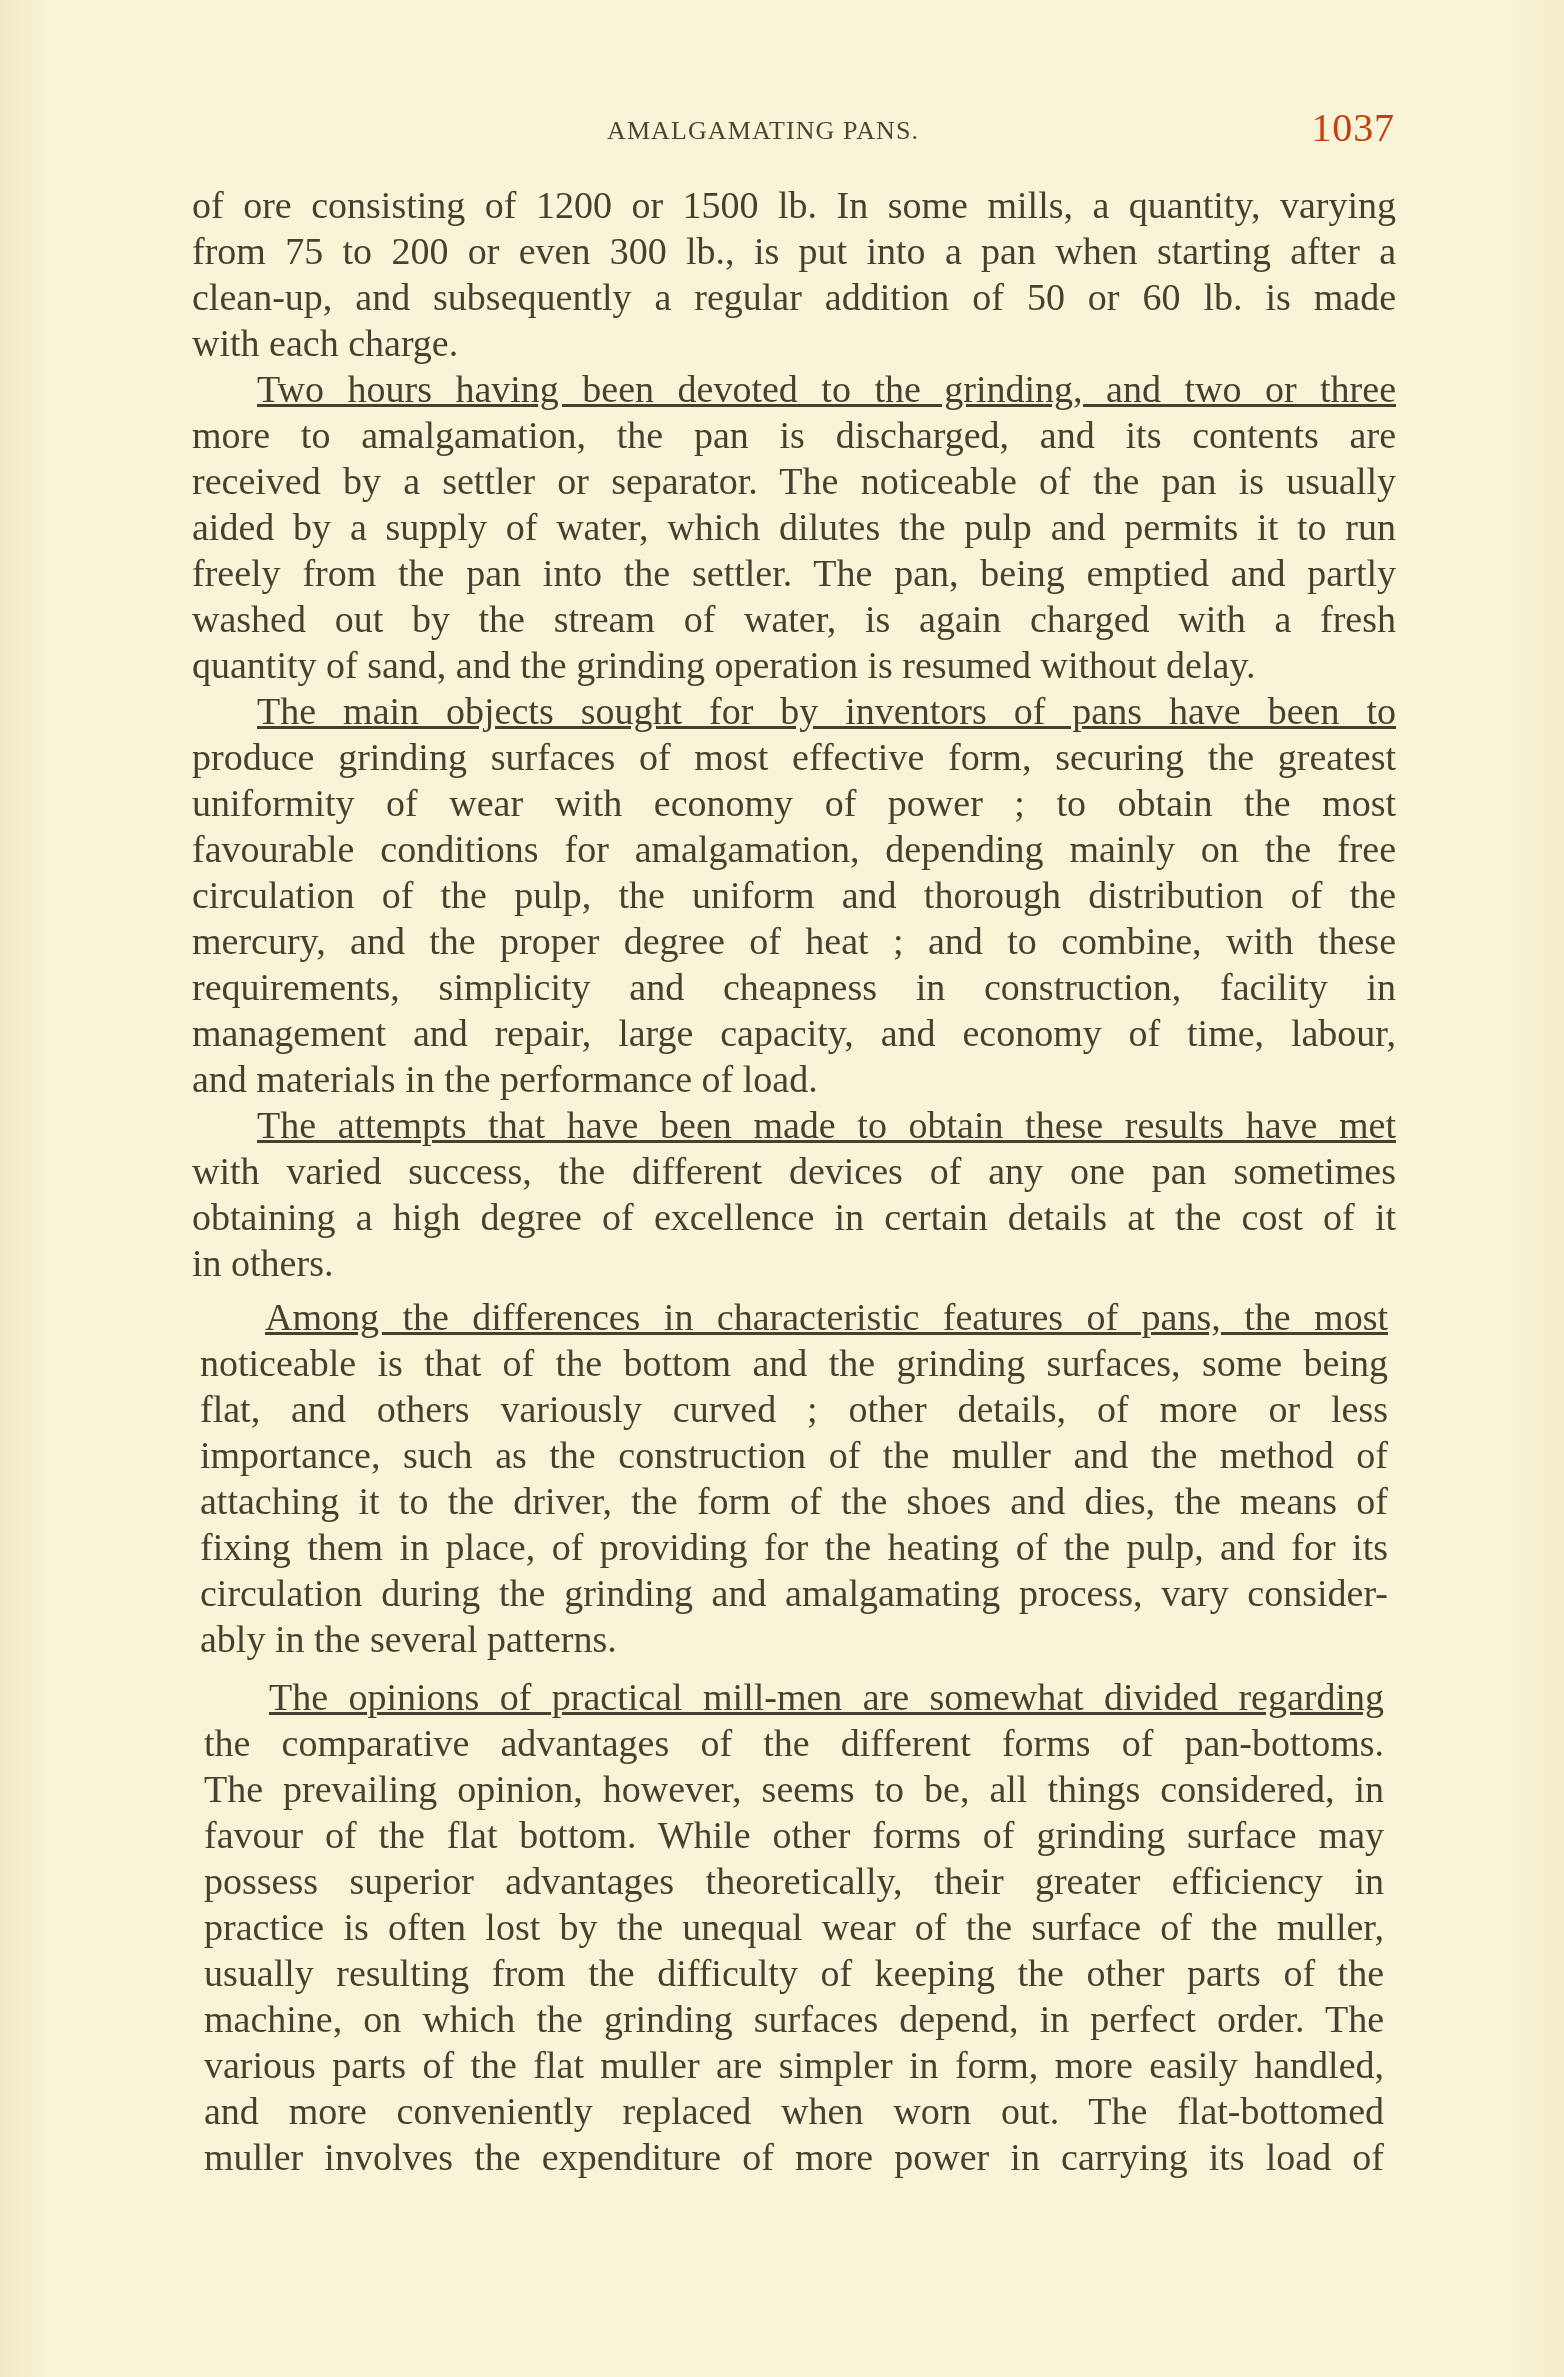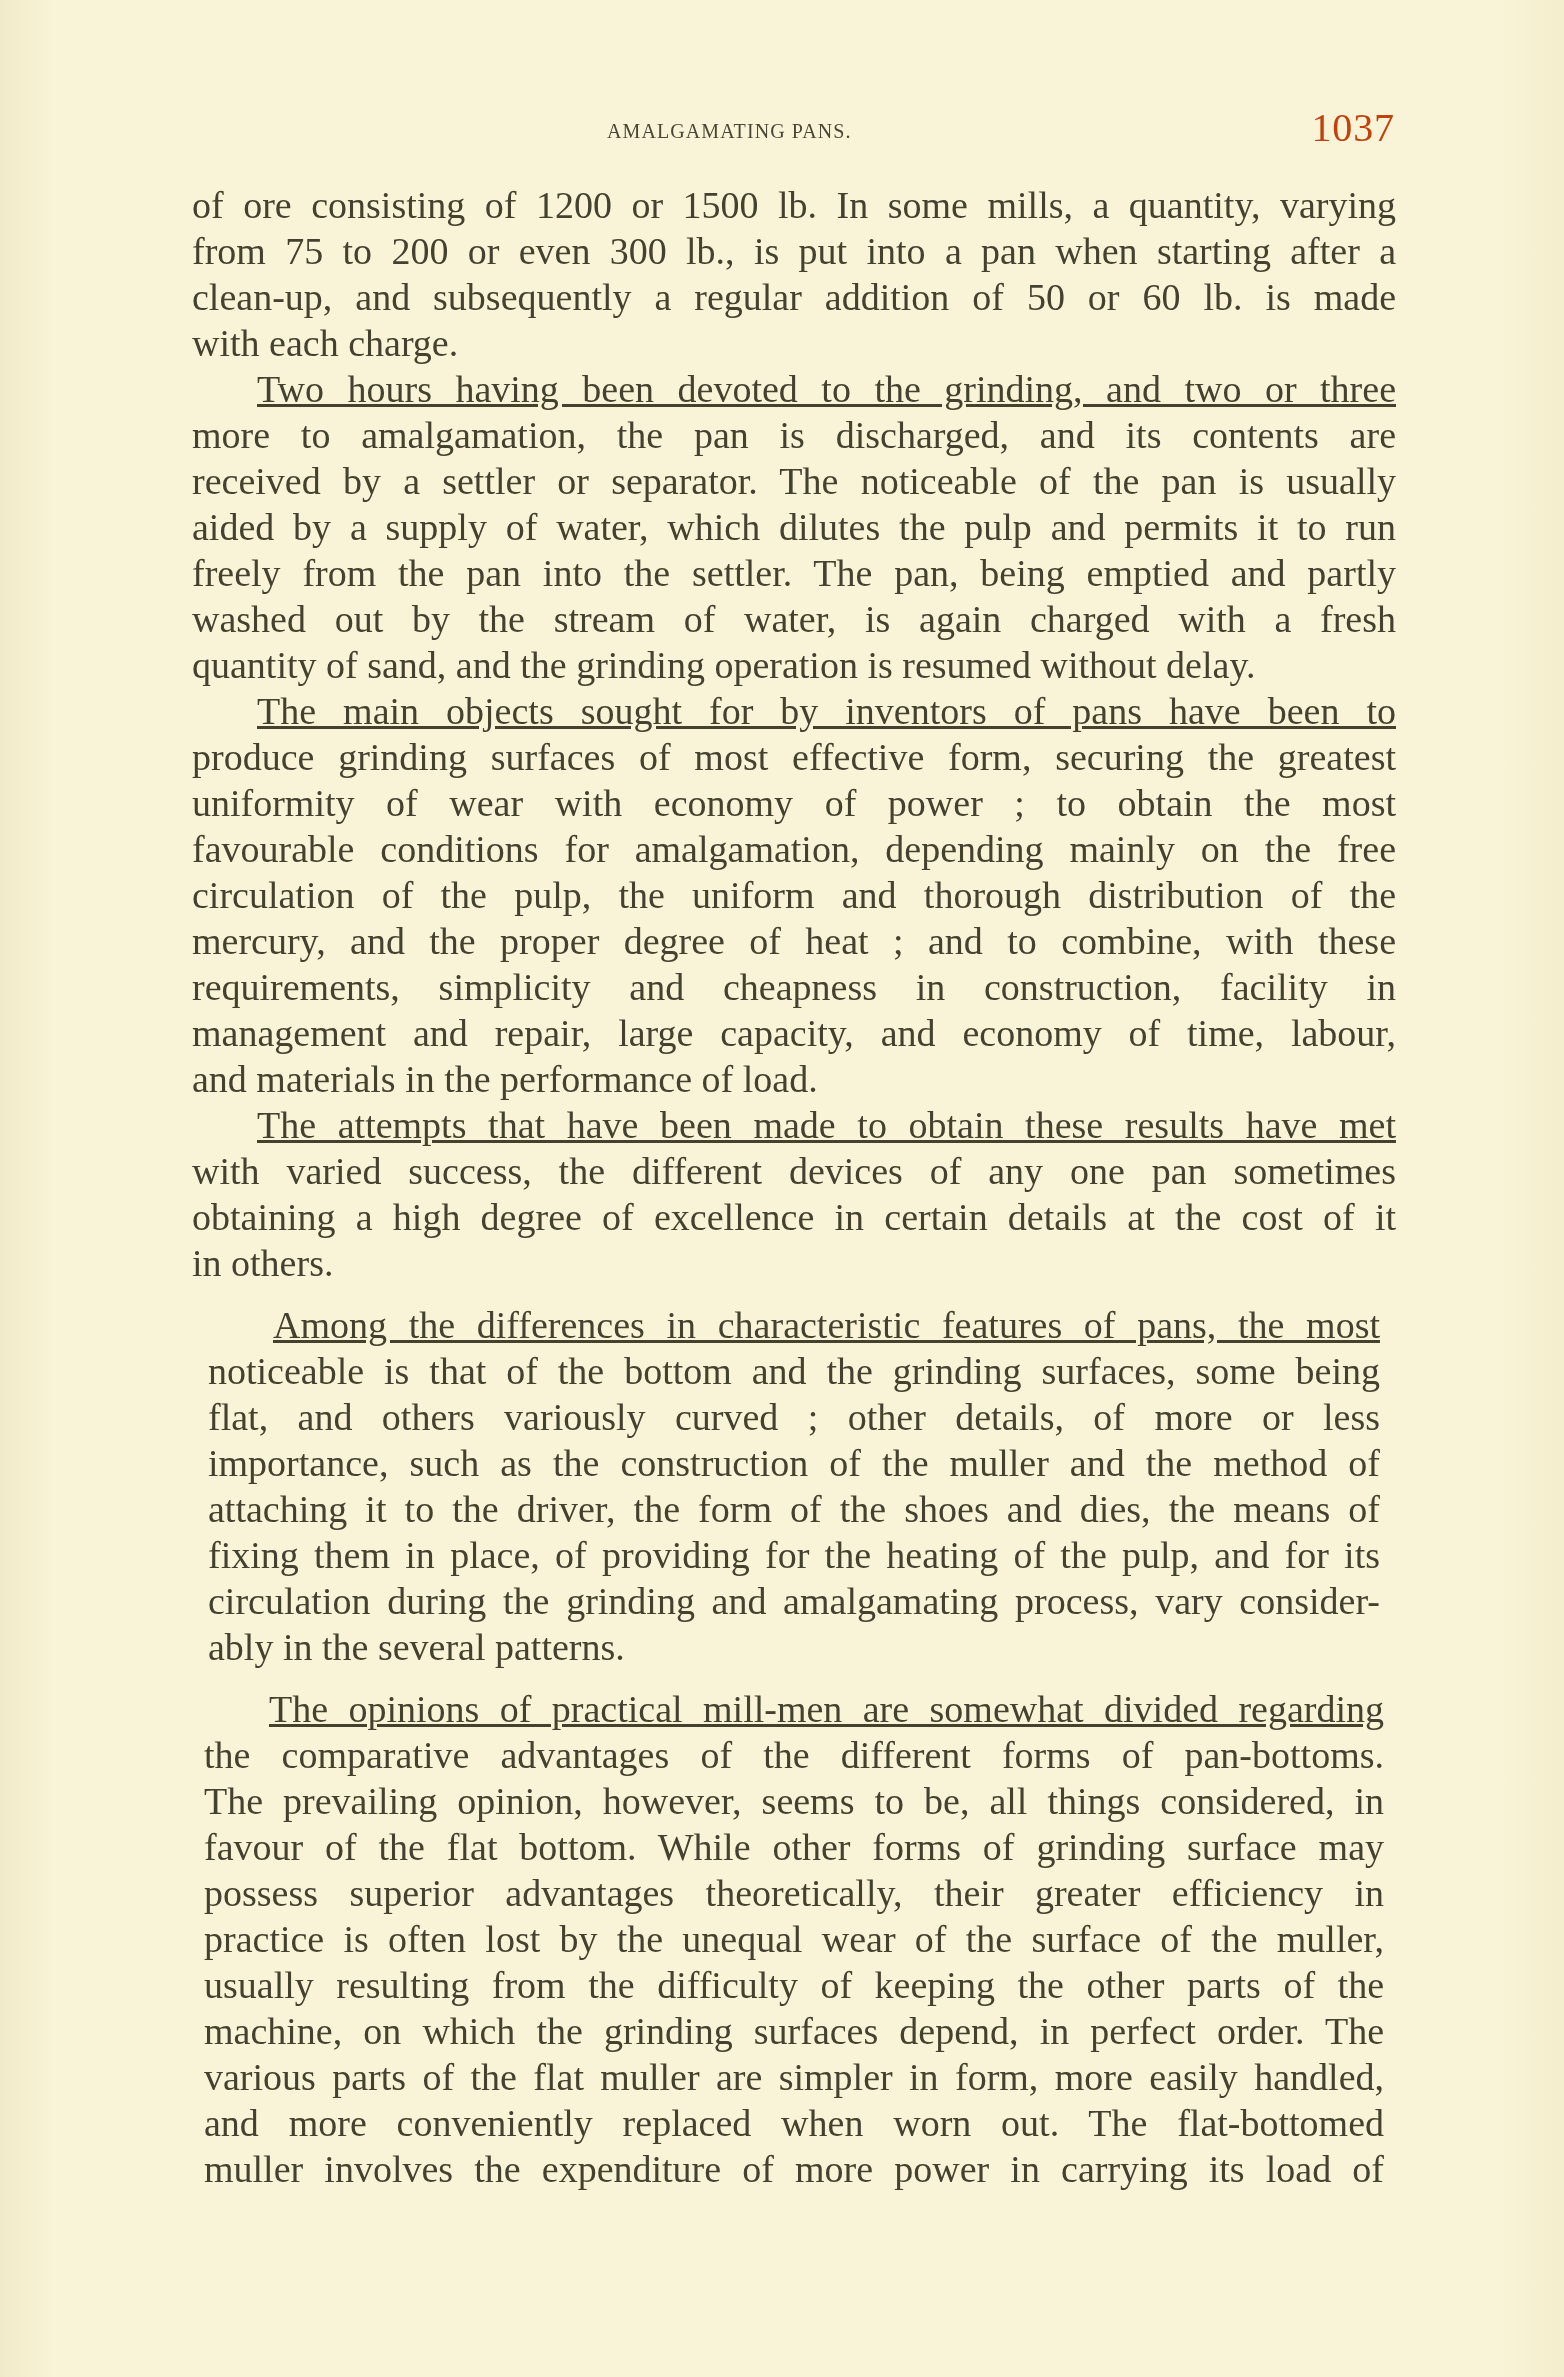--- a/index.html
+++ b/index.html
@@ -23,21 +23,21 @@
     position: absolute;
     left: 192px;
     width: 1203px;
     top: 106px;
     height: 43px;
   }
   .running-title {
     position: absolute;
     left: 415px;
     top: 7.2px;
-    font-size: 20px;
+    font-size: 26px;
     letter-spacing: 1.1px;
     line-height: 36px;
     color: #4a4634;
     white-space: nowrap;
     text-align: right;
   }
   .page-number {
     position: absolute;
     right: 0;
     top: 0;
@@ -107,21 +107,21 @@
     <span class="line last">and materials in the performance of load.</span>
   </p>
 
   <p style="margin:0">
     <span class="line indent">The attempts that have been made to obtain these results have met</span>
     <span class="line">with varied success, the different devices of any one pan sometimes</span>
     <span class="line">obtaining a high degree of excellence in certain details at the cost of it</span>
     <span class="line last">in others.</span>
   </p>
 
-  <p style="margin:16px">
+  <p style="margin:8px">
     <span class="line indent">Among the differences in characteristic features of pans, the most</span>
     <span class="line">noticeable is that of the bottom and the grinding surfaces, some being</span>
     <span class="line">flat, and others variously curved ; other details, of more or less</span>
     <span class="line">importance, such as the construction of the muller and the method of</span>
     <span class="line">attaching it to the driver, the form of the shoes and dies, the means of</span>
     <span class="line">fixing them in place, of providing for the heating of the pulp, and for its</span>
     <span class="line">circulation during the grinding and amalgamating process, vary consider-</span>
     <span class="line last">ably in the several patterns.</span>
   </p>
 

